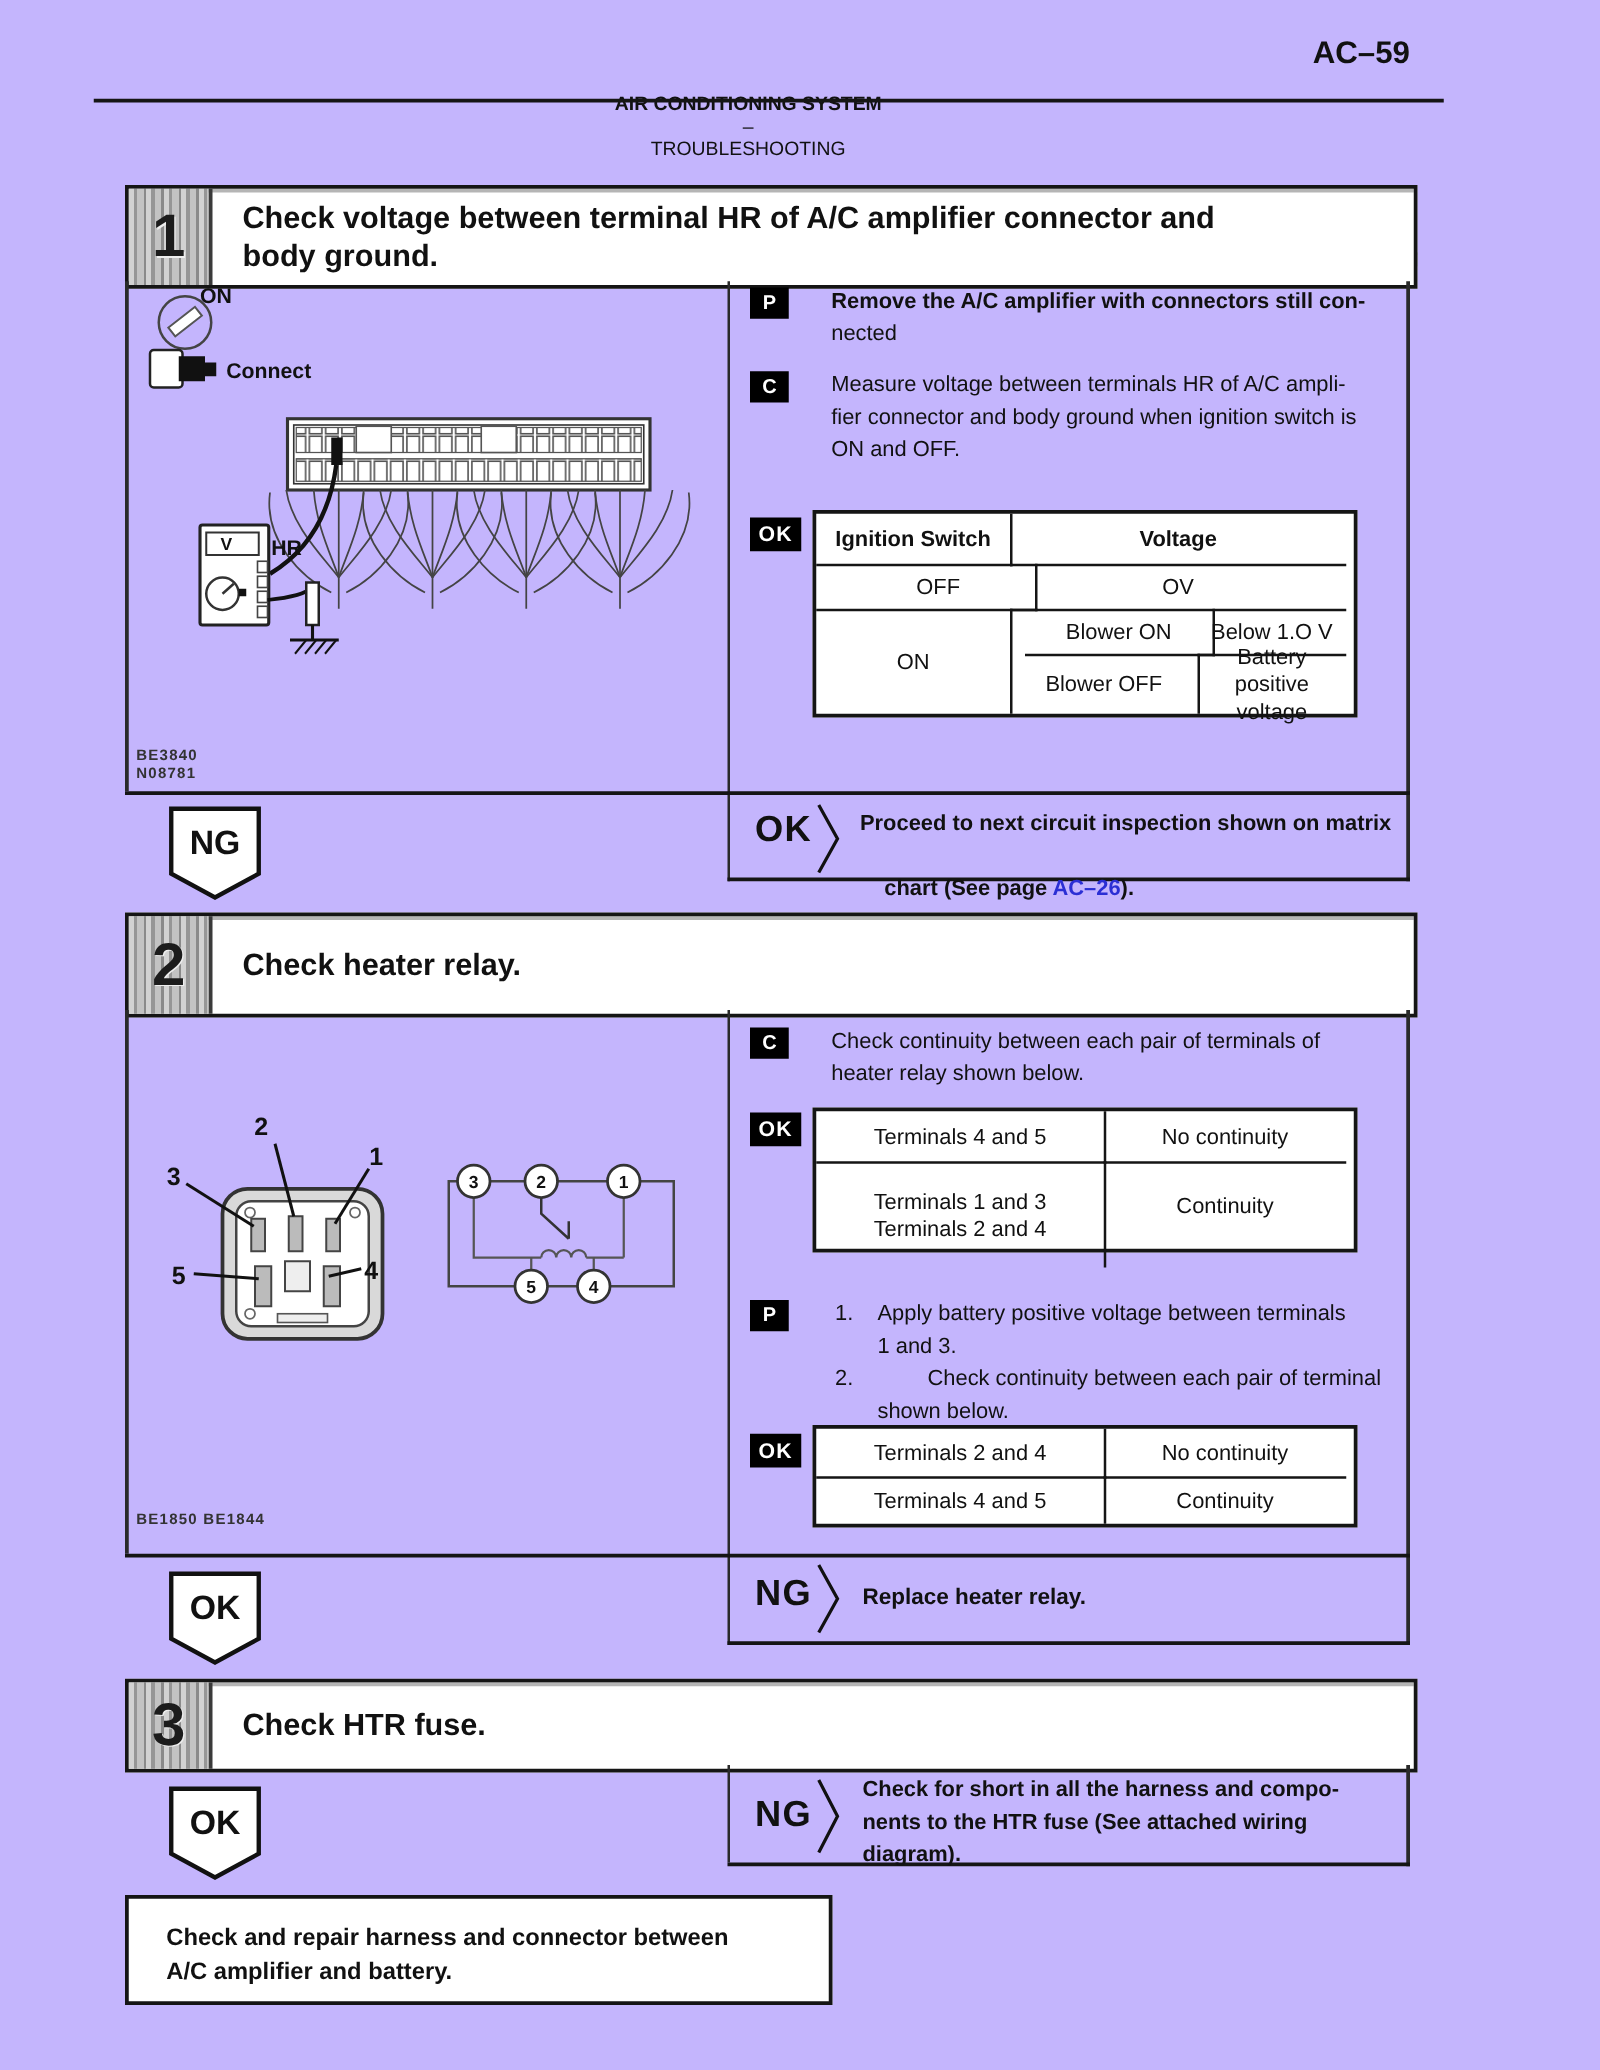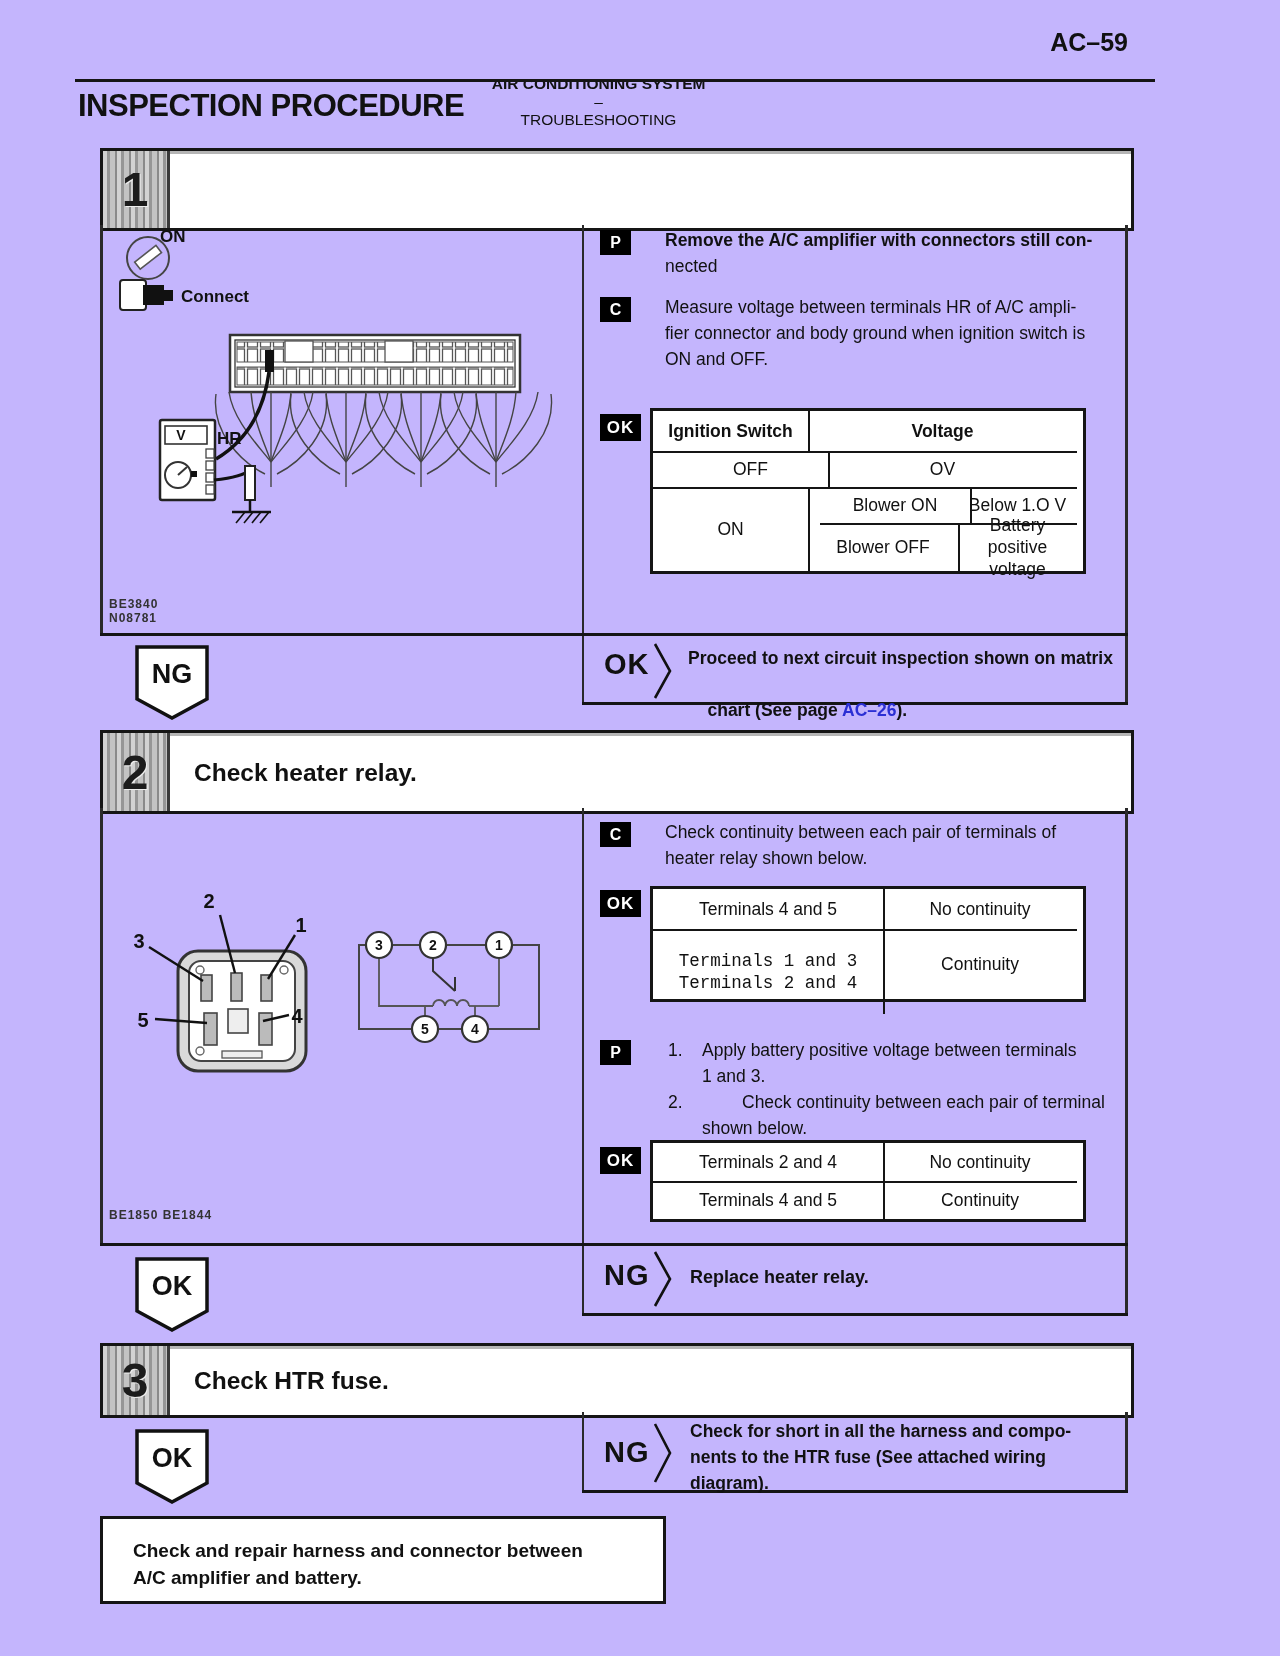--- a/index.html
+++ b/index.html
@@ -48,27 +48,30 @@
   <div class="t b" style="left:1000px;top:28px;width:128px;text-align:right;font-size:25px;">AC–59</div>
 
   <div class="t" style="left:280px;top:57px;width:620px;text-align:center;font-size:15.5px;">
     <span class="b">AIR CONDITIONING SYSTEM</span>
     <span style="margin:0 14px;">–</span>
     <span>TROUBLESHOOTING</span>
   </div>
 
   <div class="hline" style="left:75px;top:79px;width:1080px;height:3px;"></div>
 
-  <div class="t b" style="left:78px;top:88px;font-size:31px;letter-spacing:-0.5px;">INSPECTION PROCEDURE</div>
 
   <div class="margin-mark" style="left:1118px;top:202px;"></div>
 
   <div class="step-head" style="left:100px;top:148px;width:1028px;height:77px;">
     <div class="num-badge">
       <span>1</span>
+    </div>
+    <div class="head-title">
+      <div>Check voltage between terminal HR of A/C amplifier connector and</div>
+      <div>body ground.</div>
     </div>
   </div>
 
   <div class="vline" style="left:100px;top:225px;width:3px;height:408px;"></div>
   <div class="vline" style="left:1125px;top:225px;width:3px;height:480px;"></div>
   <div class="vline" style="left:582px;top:225px;width:2px;height:480px;"></div>
   <div class="hline" style="left:100px;top:633px;width:1028px;height:3px;"></div>
   <div class="hline" style="left:582px;top:702px;width:546px;height:3px;"></div>
 
   <svg class="abs" style="left:103px;top:228px;" width="479" height="405" viewBox="0 0 479 405">
@@ -257,21 +260,21 @@
   </svg>
 
   <div class="badge badge-sm" style="left:600px;top:822px;">C</div>
   <div class="t fz17" style="left:665px;top:819px;">Check continuity between each pair of terminals of</div>
   <div class="t fz17" style="left:665px;top:845px;">heater relay shown below.</div>
 
   <div class="badge badge-ok" style="left:600px;top:890px;">OK</div>
   <div class="tbl" style="left:650px;top:886px;width:430px;height:110px;">
     <div class="cell br bb" style="left:0;top:0;width:230px;height:40px;">Terminals 4 and 5</div>
     <div class="cell bb" style="left:230px;top:0;width:194px;height:40px;">No continuity</div>
-    <div class="cell br" style="left:0;top:40px;width:230px;height:85px;flex-direction:column;font-family:Liberation Mono, monospace;">
+    <div class="cell br" style="left:0;top:40px;width:230px;height:85px;flex-direction:column;">
       <div>Terminals 1 and 3</div>
       <div>Terminals 2 and 4</div>
     </div>
     <div class="cell" style="left:230px;top:40px;width:194px;height:70px;">Continuity</div>
   </div>
 
   <div class="badge badge-sm" style="left:600px;top:1040px;">P</div>
   <div class="t fz17" style="left:668px;top:1037px;">1.</div>
   <div class="t fz17" style="left:702px;top:1037px;">Apply battery positive voltage between terminals</div>
   <div class="t fz17" style="left:702px;top:1063px;">1 and 3.</div>

